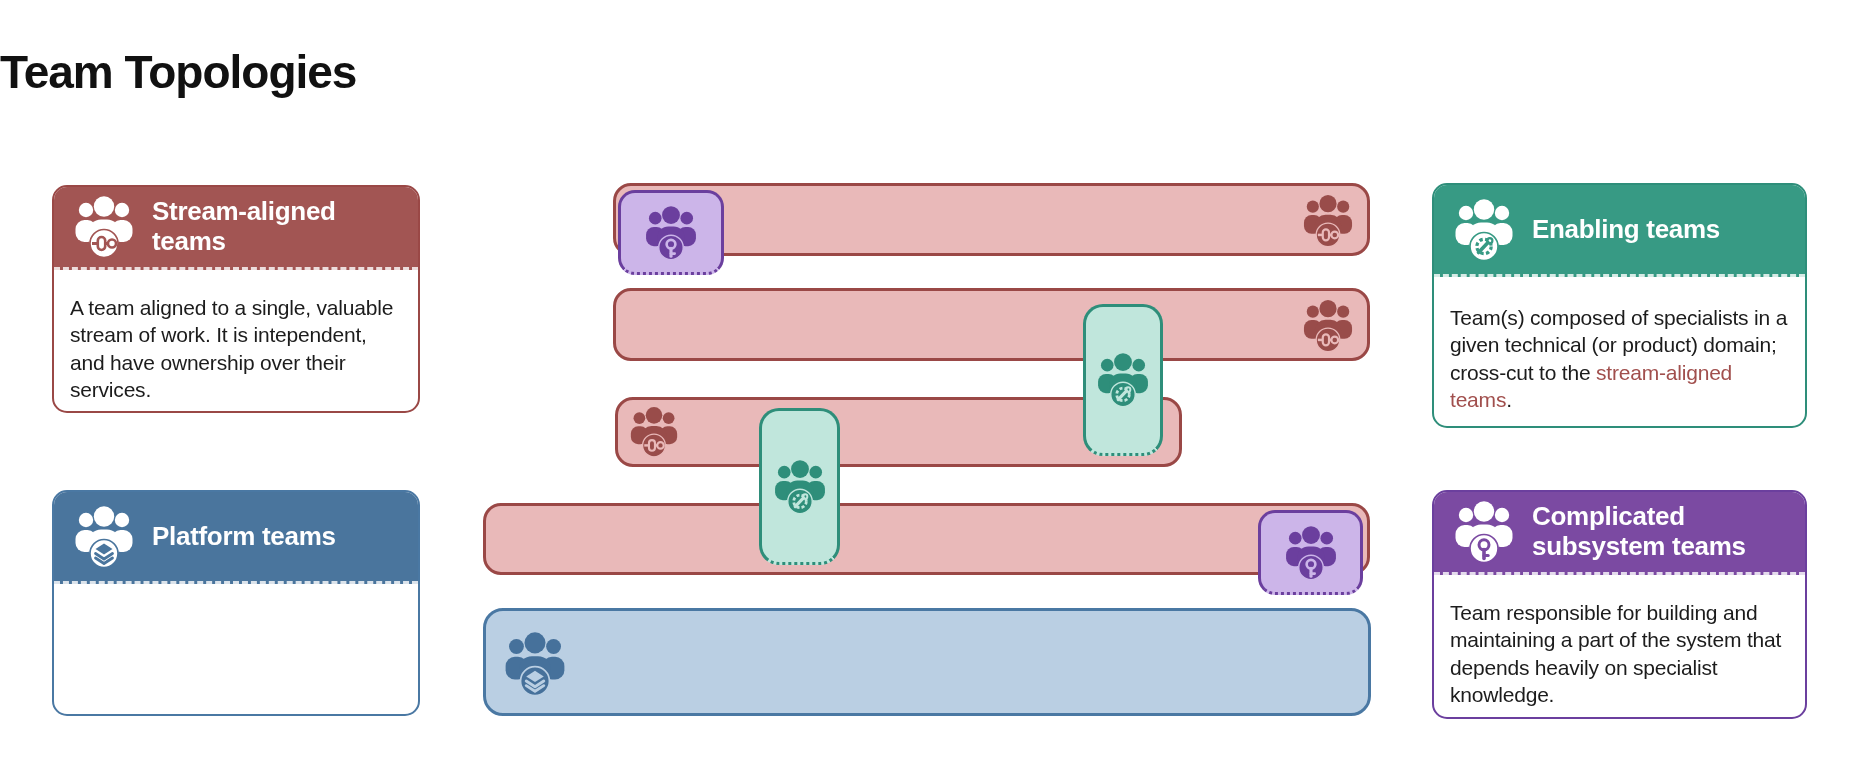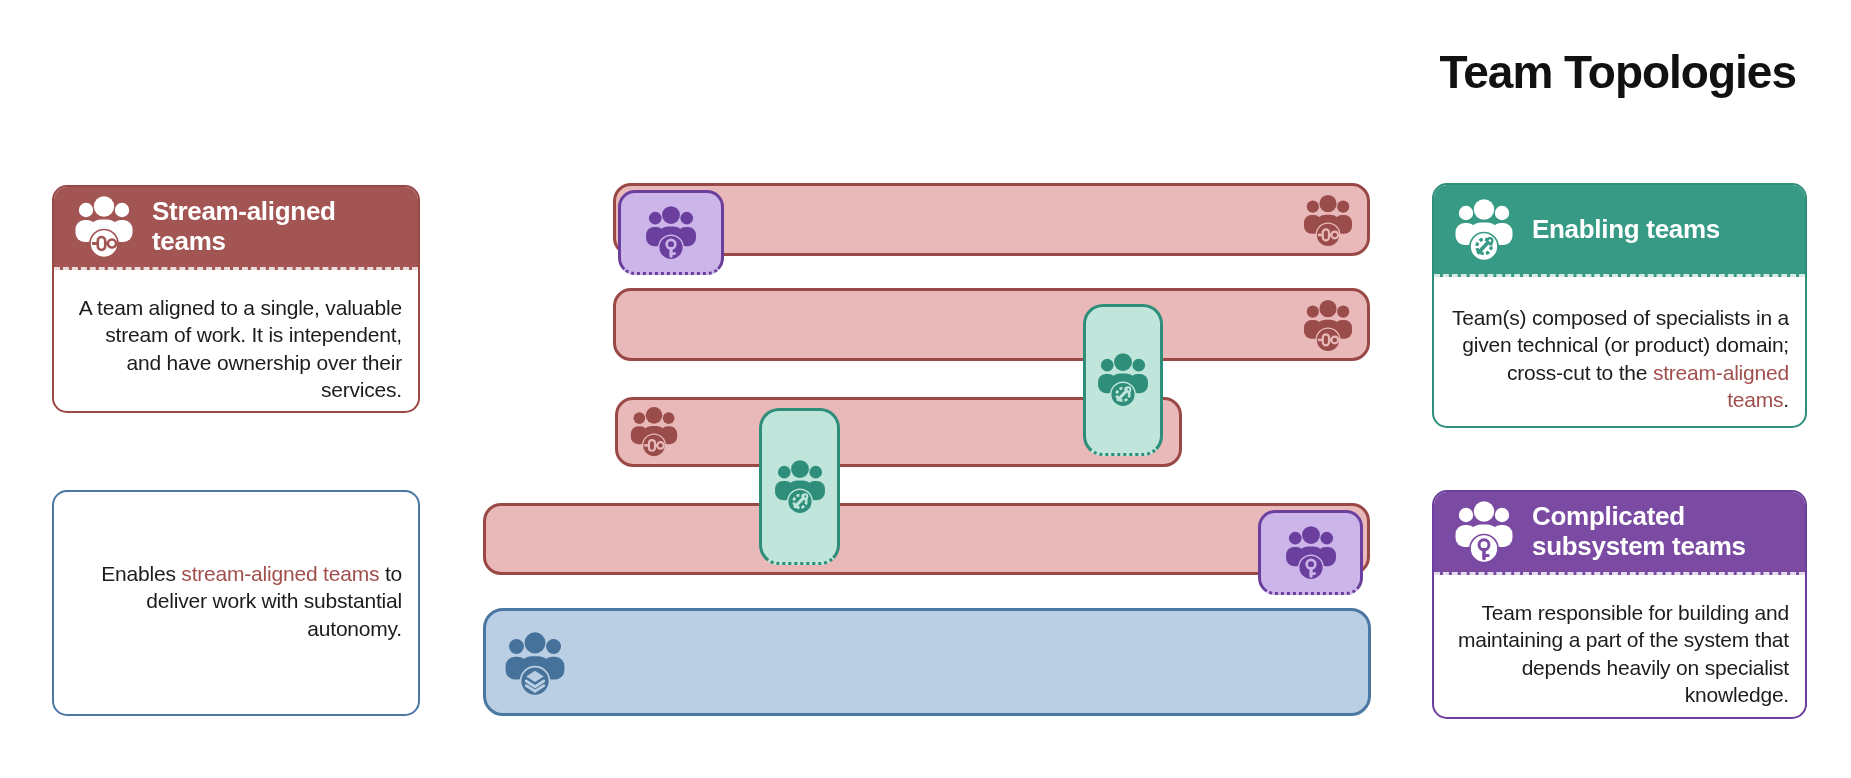--- a/index.html
+++ b/index.html
@@ -1,34 +1,34 @@
 <!DOCTYPE html>
 <html style="--stream-header: #a25553; --stream-fill: #e9b9b9; --stream-border: #9a4846; --stream-dark: #994c4a; --platform-header: #4a759d; --platform-fill: #bacfe3; --platform-border: #4a78a3; --platform-dark: #46719b; --enabling-header: #379a84; --enabling-fill: #c0e6dc; --enabling-border: #2e8e7a; --enabling-dark: #2e8e7a; --complicated-header: #7b4aa2; --complicated-fill: #ccb5e9; --complicated-border: #6b3f9e; --complicated-dark: #6b3f9e; --accent: #a14f4d;"><head>
 <meta charset="utf-8">
 <style>
   html,body{margin:0;padding:0;background:#ffffff;}
   body{width:1851px;height:778px;position:relative;overflow:hidden;
        font-family:"Liberation Sans","DejaVu Sans",sans-serif;color:#1c1c1c;}
   .canvas{position:absolute;inset:0;}
 
   
-  .page-title{position:absolute;left:0;top:14px;width:1796px;text-align:right;
+  .page-title{position:absolute;left:0;top:14px;width:1796px;text-align:left;
     font-size:46px;font-weight:600;letter-spacing:-1px;color:#111;}
   .page-subtitle{position:absolute;left:0;top:86px;width:1796px;text-align:center;
     font-style:italic;font-size:24px;letter-spacing:-0.3px;color:#222;font-weight:400;}
 
   
   .card{position:absolute;background:#fff;border-radius:15px;overflow:hidden;
         display:flex;flex-direction:column;box-sizing:border-box;gap:18px;}
   .card-header{height:92px;box-sizing:border-box;display:flex;align-items:center;
         gap:16px;padding:8px 14px 8px 18px;color:#fff;
         border-bottom:3px dashed rgba(255,255,255,0.8);}
   .card-title{margin:0;font-size:26px;font-weight:600;line-height:1.15;letter-spacing:-0.3px;}
   .card-body{flex:1;display:flex;align-items:center;justify-content:center;
-        padding:6px 16px 10px;text-align:right;}
+        padding:6px 16px 10px;text-align:left;}
   .card-body p{margin:0;font-size:21px;line-height:1.3;letter-spacing:-0.2px;}
   .accent{color:var(--accent);}
 
   .card-stream      {left:52px;  top:185px; width:368px; height:228px; border:2px solid var(--stream-border);}
   .card-stream      .card-header{background:var(--stream-header);}
   .card-platform    {left:52px;  top:490px; width:368px; height:226px; border:2px solid var(--platform-border);}
   .card-platform    .card-header{background:var(--platform-header);}
   .card-enabling    {left:1432px;top:183px; width:375px; height:245px; border:2px solid var(--enabling-border);}
   .card-enabling    .card-header{background:var(--enabling-header);}
   .card-complicated {left:1432px;top:490px; width:375px; height:229px; border:2px solid var(--complicated-border);}
@@ -90,23 +90,37 @@
           </svg>
         </span>
       <h2 class="card-title">Stream-aligned teams</h2>
     </header>
     <div class="card-body">
       <p><span>A team aligned to a single, valuable stream of work. It is intependent, and have ownership over their services.</span></p>
     </div>
   </section>
 
   <section class="card card-platform">
-    <div class="card-body">
-      <p><span>Enables </span><span class="accent">stream-aligned teams</span><span> to deliver work with substantial autonomy.</span></p>
-    </div>
+    <header class="card-header">
+      <span class="ticon">
+          <svg viewBox="0 0 64 64" xmlns="http://www.w3.org/2000/svg" aria-hidden="true">
+            <circle cx="14" cy="15" r="7.2" fill="#ffffff"></circle>
+            <circle cx="50" cy="15" r="7.2" fill="#ffffff"></circle>
+            <rect x="3.5" y="25" width="21" height="22" rx="9" fill="#ffffff"></rect>
+            <rect x="39.5" y="25" width="21" height="22" rx="9" fill="#ffffff"></rect>
+            <circle cx="32" cy="11.5" r="10.2" fill="#ffffff"></circle>
+            <rect x="16.5" y="24.5" width="31" height="30" rx="12.5" fill="#ffffff"></rect>
+            <circle cx="32" cy="48.5" r="14" fill="#ffffff" stroke="#4a759d" stroke-width="1.6"></circle>
+            <path d="M32 38.5 L40.5 44 L32 49.5 L23.5 44 Z" fill="#4a759d"></path>
+            <path d="M23.5 48.5 L32 54 L40.5 48.5" fill="none" stroke="#4a759d" stroke-width="2.8" stroke-linecap="round" stroke-linejoin="round"></path>
+            <path d="M23.5 53 L32 58.5 L40.5 53" fill="none" stroke="#4a759d" stroke-width="2.8" stroke-linecap="round" stroke-linejoin="round"></path>
+          </svg>
+        </span>
+      <h2 class="card-title">Platform teams</h2>
+    </header>
   </section>
 
   <section class="card card-enabling">
     <header class="card-header">
       <span class="ticon">
           <svg viewBox="0 0 64 64" xmlns="http://www.w3.org/2000/svg" aria-hidden="true">
             <circle cx="14" cy="15" r="7.2" fill="#ffffff"></circle>
             <circle cx="50" cy="15" r="7.2" fill="#ffffff"></circle>
             <rect x="3.5" y="25" width="21" height="22" rx="9" fill="#ffffff"></rect>
             <rect x="39.5" y="25" width="21" height="22" rx="9" fill="#ffffff"></rect>

